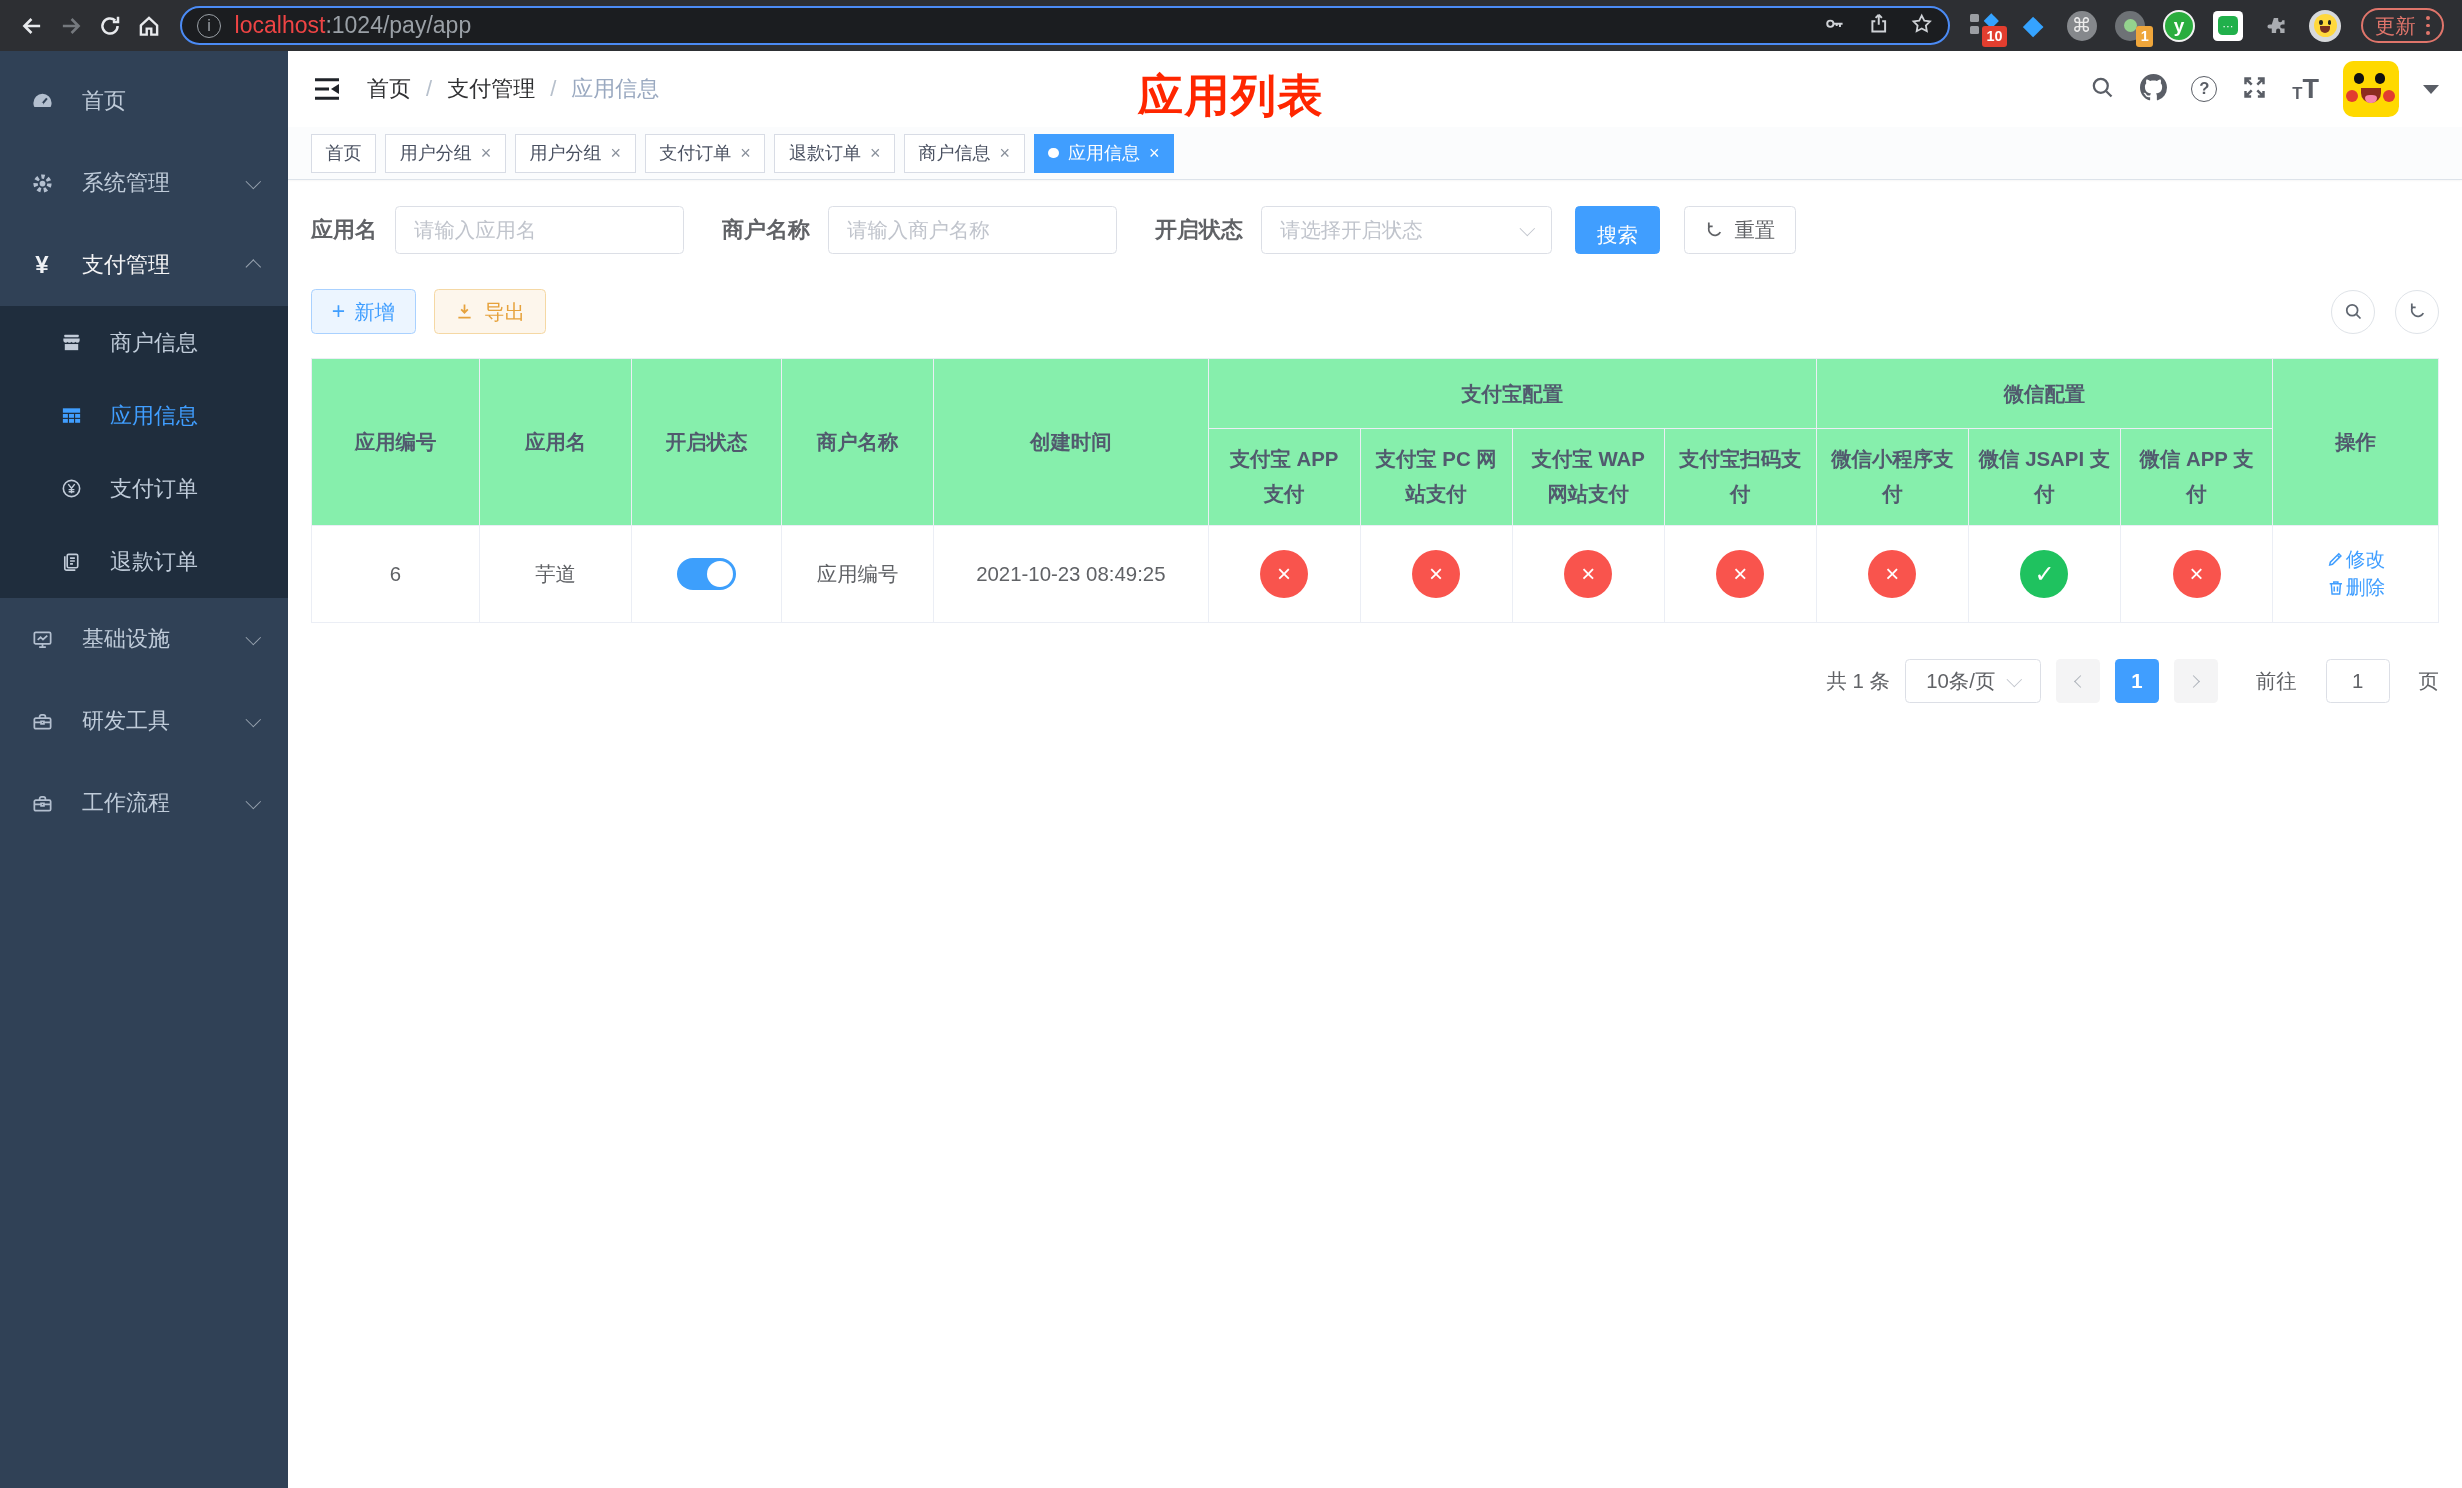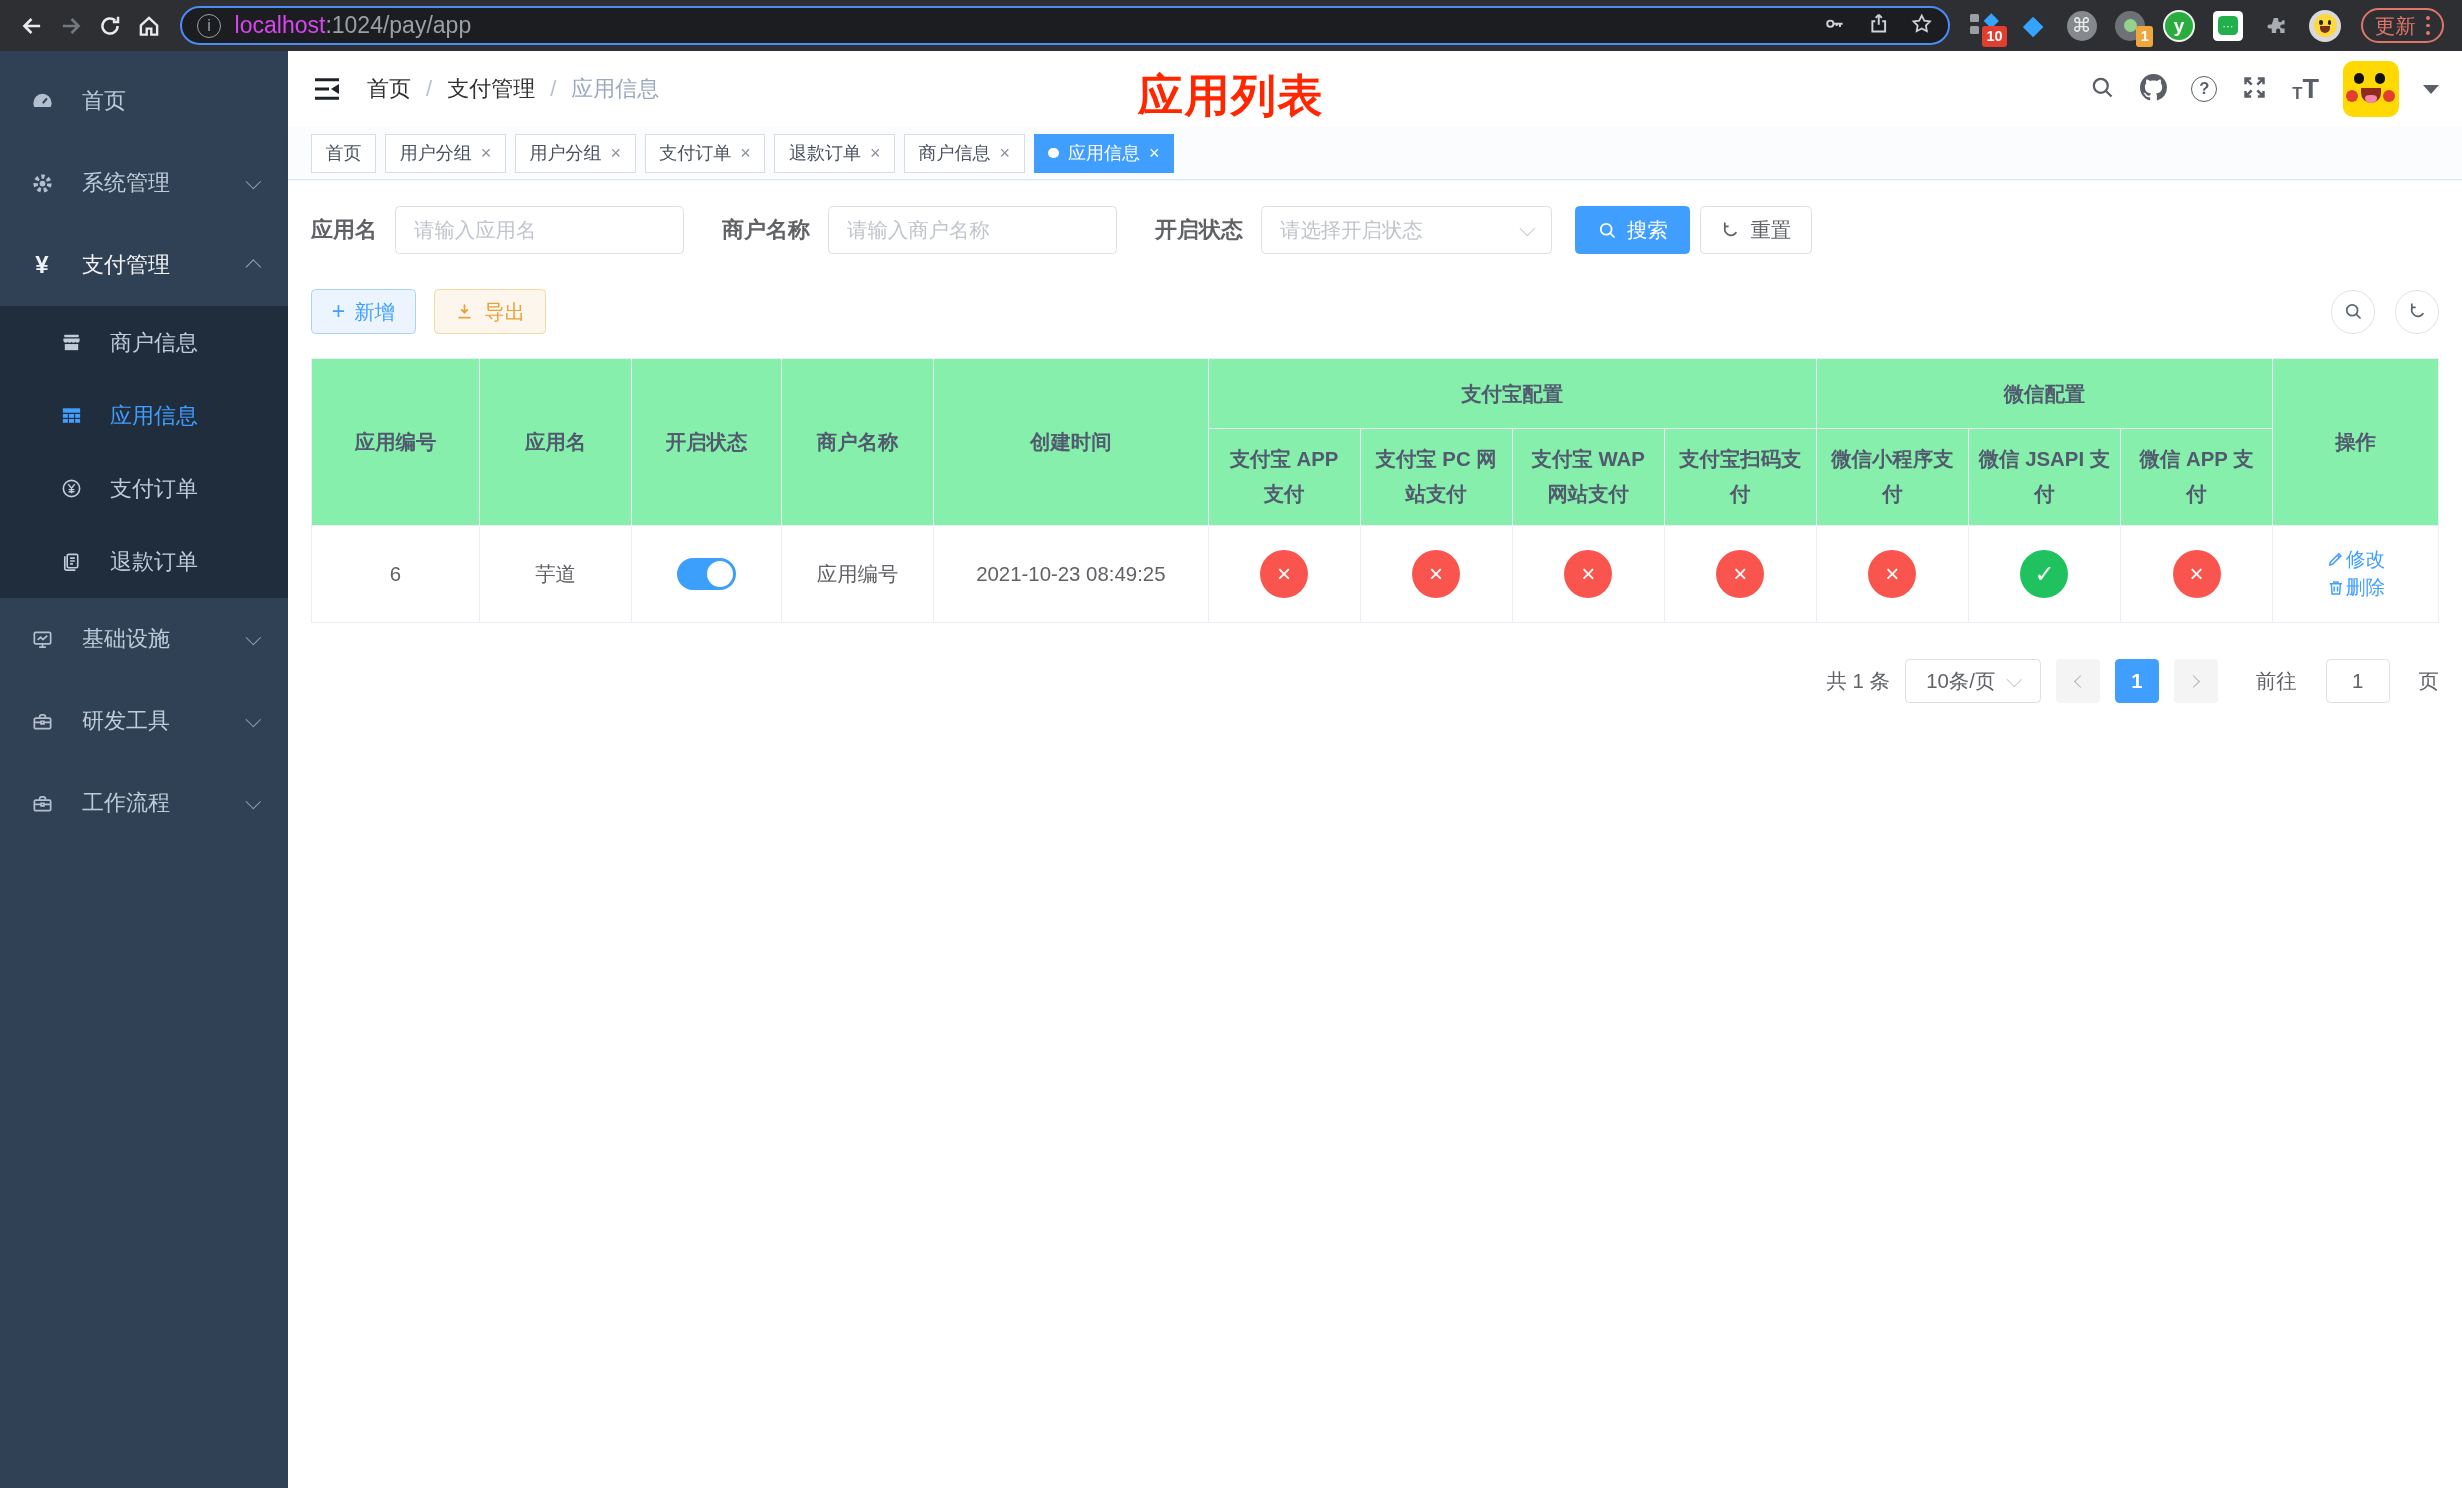--- a/index.html
+++ b/index.html
@@ -8,21 +8,21 @@
   .screen { width:2462px; height:1489px; display:flex; flex-direction:column; position:relative; }
 
   
   .browser-bar { height:51px; background:#2d2f33; display:flex; align-items:center; padding:0 12px; flex:0 0 auto; }
   .nav-ic { width:39px; height:39px; display:flex; align-items:center; justify-content:center; color:#e8eaed; flex:0 0 auto; }
   .nav-ic svg { width:26px; height:26px; }
   .nav-ic.disabled { color:#75797e; }
   .url-pill { flex:1; height:39px; margin:0 12px; background:#1b1d20; border:2.3px solid #4b8bf5; border-radius:21px; display:flex; align-items:center; padding:0 15px; min-width:0; }
   .info-ic { width:24px; height:24px; border:1.5px solid #9aa0a6; border-radius:50%; color:#9aa0a6; font-size:16px; display:flex; align-items:center; justify-content:center; font-style:normal; flex:0 0 auto; }
   .url-text { font-size:23px; margin-left:13.6px; white-space:nowrap; overflow:hidden; }
-  .url-host { color:#d946ef; }
+  .url-host { color:#ef4444; }
   .url-path { color:#9aa0a6; }
   .pill-right { margin-left:auto; display:flex; align-items:center; gap:19.7px; color:#cfd2d6; }
   .pill-right svg { width:23.5px; height:23.5px; }
   .ext-row { display:flex; align-items:center; gap:16.7px; padding:0 6px; flex:0 0 auto; }
   .ext { position:relative; width:32px; height:32px; display:flex; align-items:center; justify-content:center; }
   .mini-badge { position:absolute; bottom:-5.3px; right:-6.8px; background:#e23e2f; color:#fff; font-size:14.4px; line-height:1; padding:3px 4.5px; border-radius:3px; font-weight:700; }
   .mini-badge.orange { background:#efa63b; }
   .ext-bars { position:absolute; left:1.5px; top:4.5px; display:flex; flex-direction:column; gap:3.8px; }
   .ext-bars i { width:9px; height:8.3px; background:#9b9ea3; border-radius:1.5px; display:block; }
   .diamond { color:#35a3ff; font-size:23px; line-height:1; }
@@ -100,21 +100,21 @@
   
   .page { flex:1; padding:26px 23px; overflow:hidden; }
   .filter-row { display:flex; align-items:center; font-size:22px; color:#606266; }
   .f-label { font-weight:700; margin-right:18px; white-space:nowrap; }
   .f-input { width:289px; height:48px; border:0.8px solid #dcdfe6; border-radius:4.5px; padding:0 18px; font-size:20.4px; color:#606266; background:#fff; margin-right:38px; outline:none; font-family:inherit; }
   .f-input::placeholder { color:#c0c4cc; }
   .f-select { width:291px; height:48px; border:0.8px solid #dcdfe6; border-radius:4.5px; display:flex; align-items:center; padding:0 18px; color:#c0c4cc; font-size:20.4px; margin-right:23px; cursor:pointer; background:#fff; }
   .f-select .chev { margin-left:auto; border-color:#c0c4cc; }
   .btn { display:inline-flex; align-items:center; justify-content:center; gap:9px; border-radius:4.5px; font-size:20.4px; cursor:pointer; font-family:inherit; }
   .btn svg { width:21px; height:21px; }
-  .btn-search { height:48px; padding:10px 21px; background:#409eff; color:#fff; border:0.8px solid #409eff; margin-right:10px; }
+  .btn-search { height:48px; padding:10px 21px; background:#409eff; color:#fff; border:0.8px solid #409eff; margin-right:24px;flex-direction:column; }
   .btn-reset { height:48px; padding:0 19.7px; background:#fff; color:#606266; border:0.8px solid #dcdfe6; }
   .toolbar-row { margin-top:35px; display:flex; align-items:center; }
   .btn-add { height:45px; padding:0 19.7px; background:#ecf5ff; border:0.8px solid #a9d1ff; color:#409eff; }
   .btn-export { height:45px; padding:0 19.7px; background:#fdf6ec; border:0.8px solid #f5d8a4; color:#e6a23c; margin-left:18px; }
   .plus-g { font-size:23px; line-height:1; font-weight:400; }
   .tool-right { margin-left:auto; display:flex; gap:19.7px; }
   .circle-btn { width:44px; height:44px; border-radius:50%; border:0.8px solid #dfe3e8; background:#fff; display:flex; align-items:center; justify-content:center; color:#5f6670; cursor:pointer; }
   .circle-btn svg { width:21px; height:21px; }
 
   

